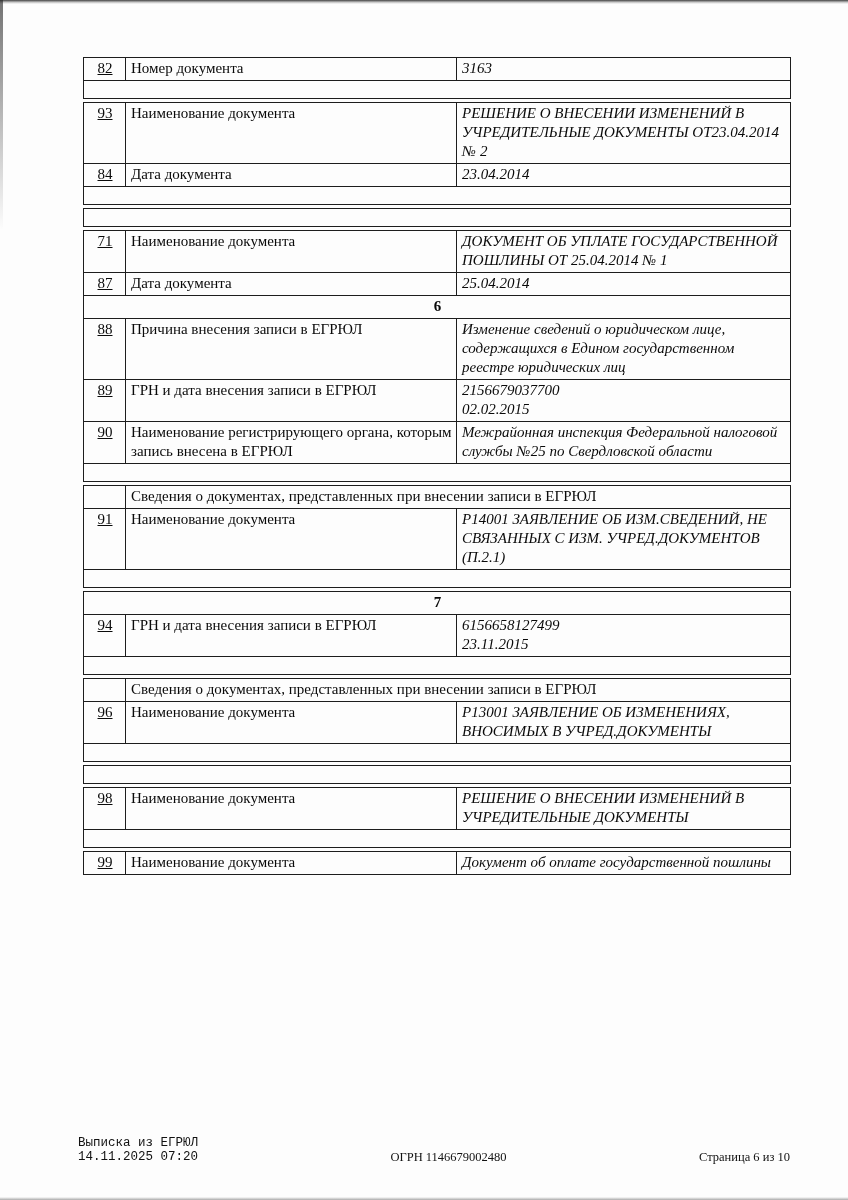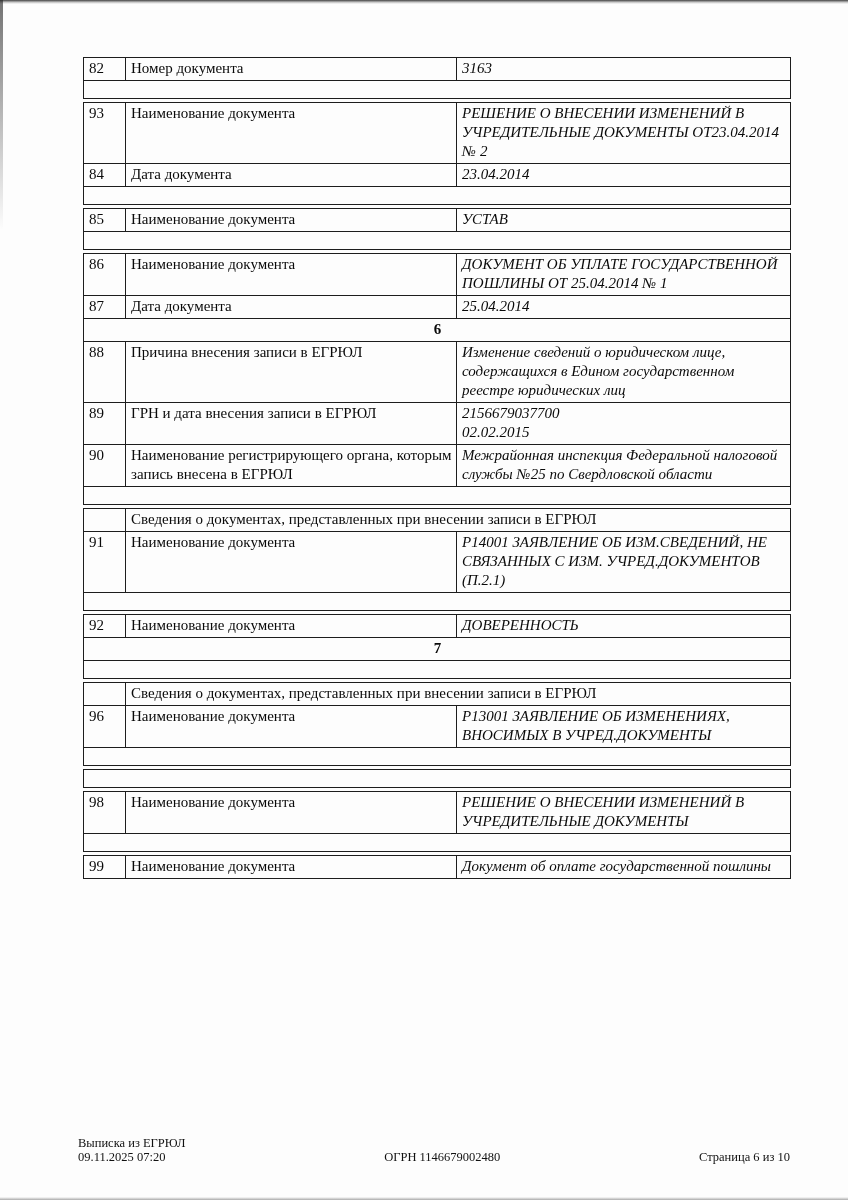--- a/index.html
+++ b/index.html
@@ -40,30 +40,30 @@
     border:1px solid #1d1d1d;
     padding:1px 4px 2px 5px;
     font-size:15px;
     line-height:19px;
     vertical-align:top;
     overflow:hidden;
   }
   col.c-num   { width:42px; }
   col.c-label { width:331px; }
   col.c-value { width:334px; }
-  td.cell-num   { padding-left:2px; padding-right:2px; }
+  td.cell-num   { text-align:center; padding-left:2px; padding-right:2px;text-decoration:underline; }
   td.cell-value { white-space:pre-line;font-style:italic; }
   tr.row-empty td { height:17px; padding:0; }
   tr.row-section td { text-align:center; font-weight:bold; }
   .footer {
     position:absolute; left:78px; top:1136px; width:712px;
     display:flex; justify-content:space-between; align-items:flex-end;
     font-size:12.5px; line-height:14px; color:#111;
   }
-  .footer .f-left  { text-align:left; }
+  .footer .f-left  { text-align:left;font-family:Liberation Mono, monospace; }
   .footer .f-center{ text-align:center; }
   .footer .f-right { text-align:center; }
 </style>
 </head>
 <body>
 
 <div class="page">
   <div class="edge-top"></div>
   <div class="edge-left"></div>
   <div class="edge-bottom"></div>
@@ -108,39 +108,34 @@
           </tr>
         </tbody>
       </table>
       <table class="record-block">
         <colgroup>
           <col class="c-num">
           <col class="c-label">
           <col class="c-value">
         </colgroup>
         <tbody>
-          <tr class="row-field">
-            <td class="cell-num">85</td>
-            <td class="cell-label">Наименование документа</td>
-            <td class="cell-value">УСТАВ</td>
-          </tr>
-          <tr class="row-empty">
-            <td class="cell-empty" colspan="3"></td>
-          </tr>
-        </tbody>
-      </table>
-      <table class="record-block">
-        <colgroup>
-          <col class="c-num">
-          <col class="c-label">
-          <col class="c-value">
-        </colgroup>
-        <tbody>
-          <tr class="row-field">
-            <td class="cell-num">86</td>
+          <tr class="row-empty">
+            <td class="cell-empty" colspan="3"></td>
+          </tr>
+        </tbody>
+      </table>
+      <table class="record-block">
+        <colgroup>
+          <col class="c-num">
+          <col class="c-label">
+          <col class="c-value">
+        </colgroup>
+        <tbody>
+          <tr class="row-field">
+            <td class="cell-num">71</td>
             <td class="cell-label">Наименование документа</td>
             <td class="cell-value">ДОКУМЕНТ ОБ УПЛАТЕ ГОСУДАРСТВЕННОЙ ПОШЛИНЫ ОТ 25.04.2014 № 1</td>
           </tr>
           <tr class="row-field">
             <td class="cell-num">87</td>
             <td class="cell-label">Дата документа</td>
             <td class="cell-value">25.04.2014</td>
           </tr>
           <tr class="row-section">
             <td class="cell-section" colspan="3">6</td>
@@ -187,27 +182,28 @@
           </tr>
         </tbody>
       </table>
       <table class="record-block">
         <colgroup>
           <col class="c-num">
           <col class="c-label">
           <col class="c-value">
         </colgroup>
         <tbody>
-          <tr class="row-field">
-            <td class="cell-num">92</td>
-            <td class="cell-label">Наименование документа</td>
-            <td class="cell-value">ДОВЕРЕННОСТЬ</td>
-          </tr>
           <tr class="row-section">
             <td class="cell-section" colspan="3">7</td>
+          </tr>
+          <tr class="row-field">
+            <td class="cell-num">94</td>
+            <td class="cell-label">ГРН и дата внесения записи в ЕГРЮЛ</td>
+            <td class="cell-value">6156658127499
+23.11.2015</td>
           </tr>
           <tr class="row-empty">
             <td class="cell-empty" colspan="3"></td>
           </tr>
         </tbody>
       </table>
       <table class="record-block">
         <colgroup>
           <col class="c-num">
           <col class="c-label">
@@ -269,18 +265,18 @@
             <td class="cell-label">Наименование документа</td>
             <td class="cell-value">Документ об оплате государственной пошлины</td>
           </tr>
         </tbody>
       </table>
     </div>
 
   <div class="footer">
     <div class="f-left">
       <div>Выписка из ЕГРЮЛ</div>
-      <div>09.11.2025 07:20</div>
+      <div>14.11.2025 07:20</div>
     </div>
     <div class="f-center">ОГРН 1146679002480</div>
     <div class="f-right">Страница 6 из 10</div>
   </div>
 </div>
 
 </body></html>

